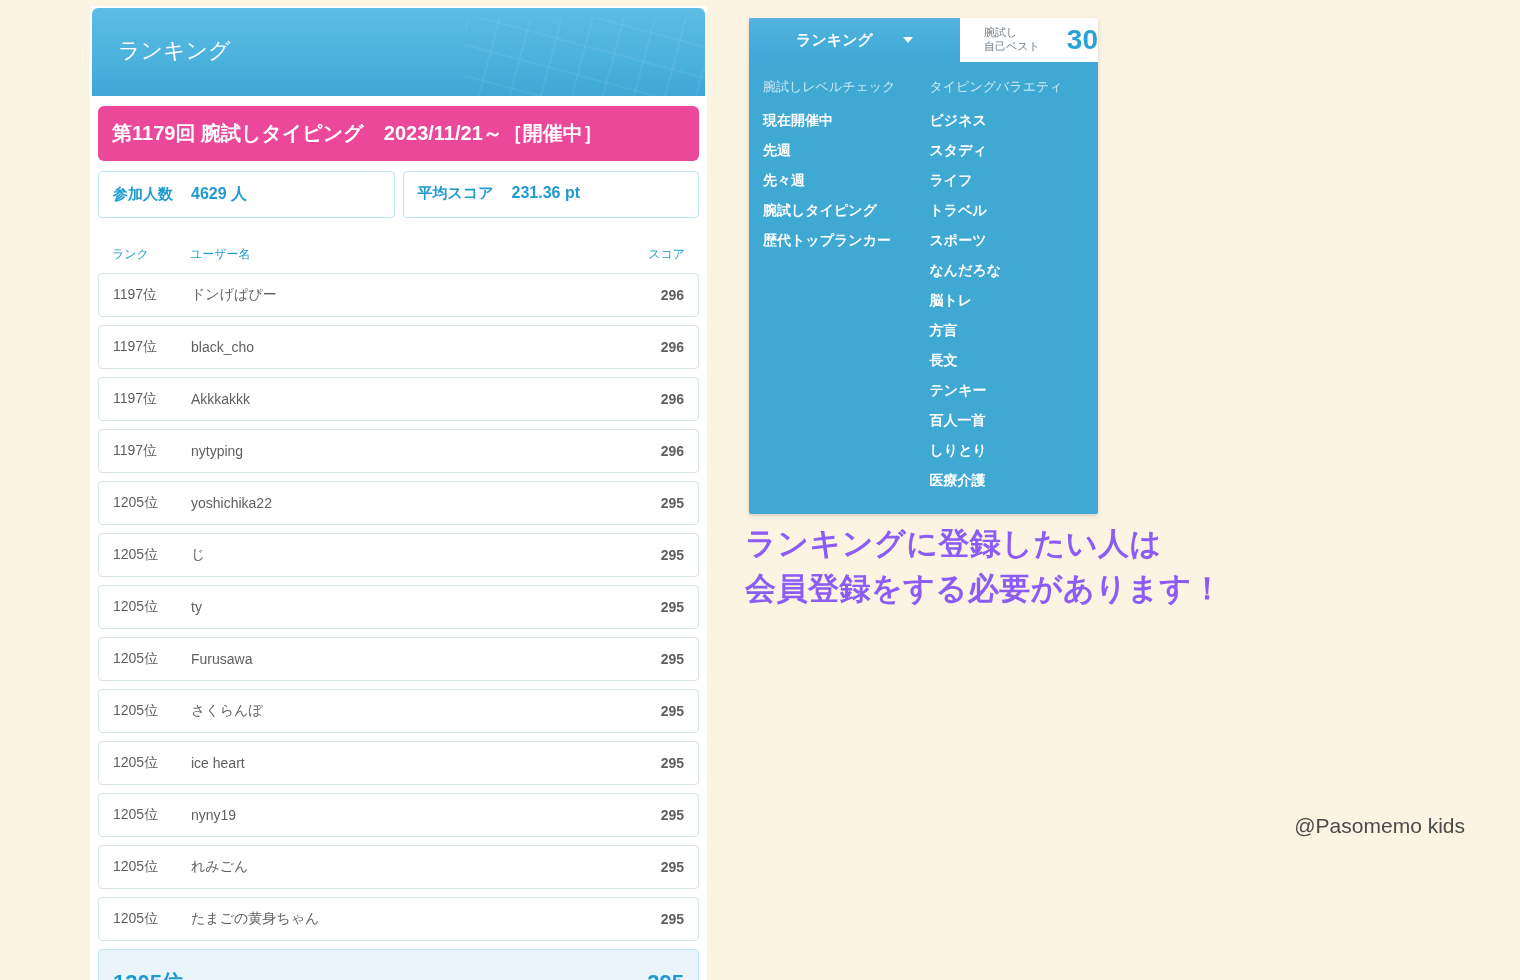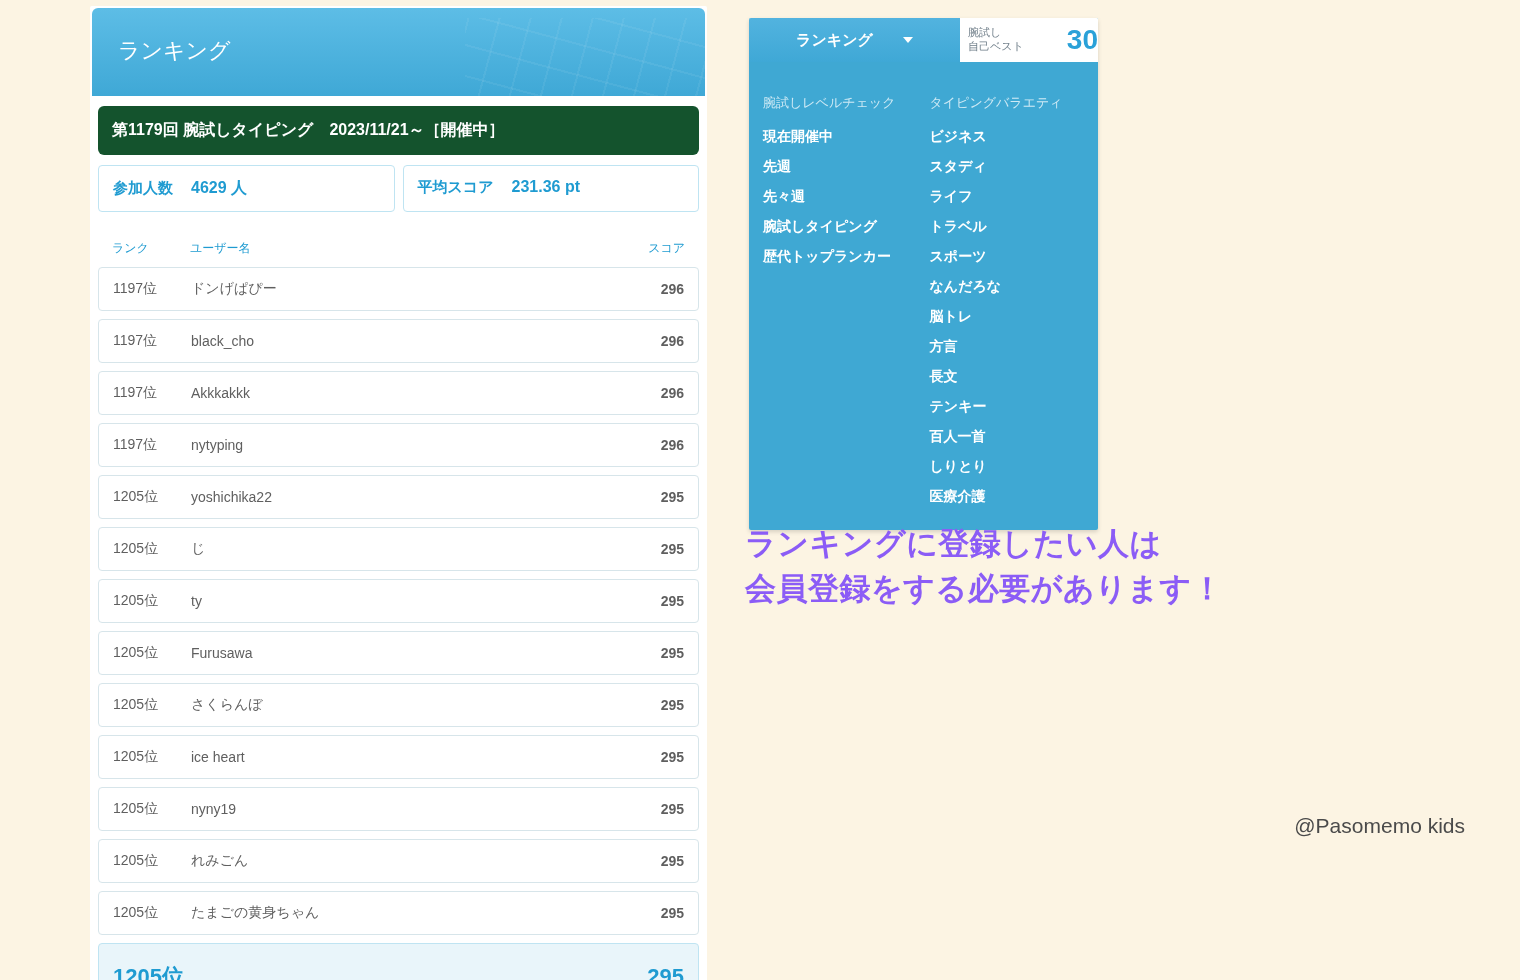--- a/index.html
+++ b/index.html
@@ -40,25 +40,25 @@
     width: 260px; height: 90px;
     background:
       repeating-linear-gradient(15deg, rgba(255,255,255,0.08) 0 2px, transparent 2px 30px),
       repeating-linear-gradient(-75deg, rgba(255,255,255,0.08) 0 2px, transparent 2px 30px);
     opacity: .8;
   }
 
   .panel-inner { padding: 8px; }
 
   .event-title {
-    background: #14532d;
+    background: #ec4899;
     color: #fff;
     border-radius: 6px;
     padding: 14px 14px;
-    font-size: 16px;
+    font-size: 20px;
     font-weight: 600;
     margin-bottom: 10px;
   }
 
   .stats-row { display: flex; gap: 8px; margin-bottom: 14px; }
   .stat-box {
     border: 1px solid #bfe4f2;
     border-radius: 4px;
     padding: 12px 14px;
     display: flex;
@@ -142,21 +142,21 @@
     border-top: 6px solid #fff;
   }
   .nav-tab-b {
     width: 90px;
     background: #fff;
     color: #6e7d88;
     font-size: 11px;
     line-height: 1.25;
     display: flex;
     align-items: center;
-    padding-left: 8px;
+    padding-left: 24px;
   }
   .nav-tab-score {
     width: 48px;
     background: #fff;
     color: #2aa1d8;
     font-size: 28px;
     font-weight: 700;
     display: flex;
     align-items: center;
     justify-content: flex-end;
@@ -166,21 +166,20 @@
   .nav-columns {
     display: flex;
     padding: 16px 14px 18px;
     gap: 12px;
   }
   .nav-col { flex: 1; }
   .nav-col-title {
     color: #cfeaf5;
     font-size: 13px;
     margin-bottom: 10px;
-    margin-top: 16px;
   }
   .nav-link {
     display: block;
     color: #fff;
     font-size: 14px;
     font-weight: 600;
     padding: 6px 0;
     text-decoration: none;
   }
 

